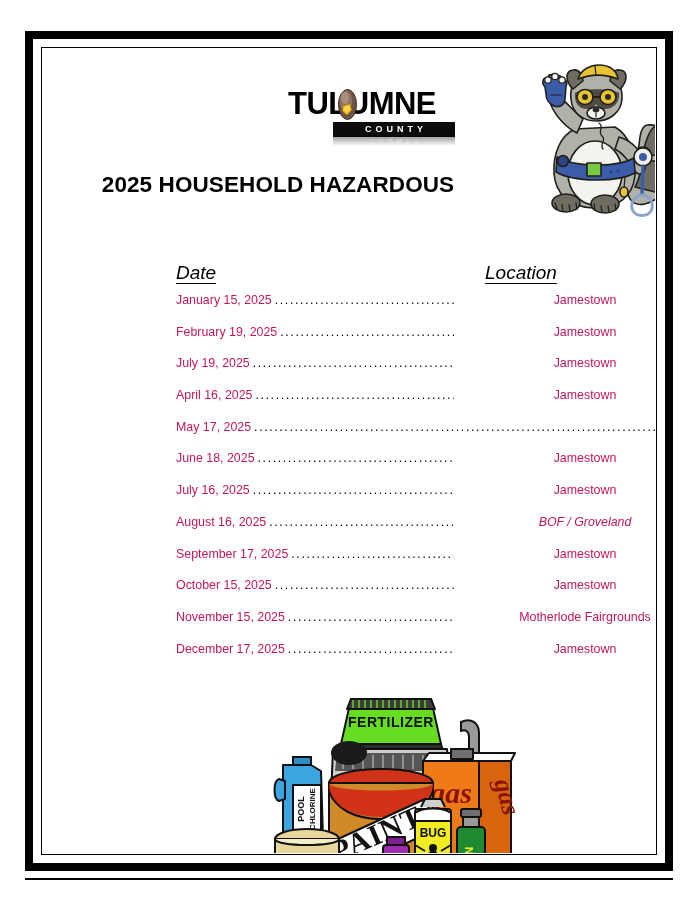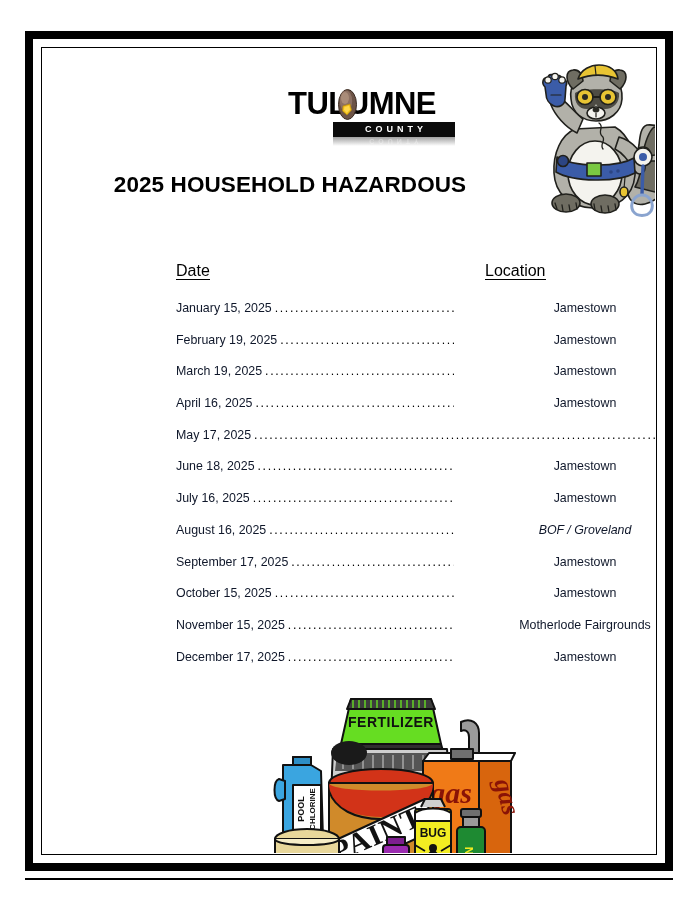--- a/index.html
+++ b/index.html
@@ -138,60 +138,61 @@
     position: absolute;
     left: 478px;
     top: 12px;
     width: 160px;
     height: 160px;
   }
 
   
   #flyer-title {
     position: absolute;
-    left: 12px;
+    left: 0;
     top: 122px;
     width: 470px;
     text-align: center;
     font-family: "Liberation Sans", sans-serif;
     font-weight: bold;
     font-size: 22.5px;
     line-height: 27px;
     letter-spacing: 0.1px;
     color: #000000;
   }
 
   
   #schedule {
     position: absolute;
     left: 133px;
     top: 213px;
     width: 510px;
   }
   .sched-head {
     display: flex;
-    font-size: 16px;
+    font-size: 19px;
     color: #000;
-    margin-bottom: 20px;
+    margin-bottom: 8px;
+    font-style: italic;
   }
   .sched-head .h-date {
     width: 309px;
     flex: none;
   }
   .sched-head .h-date span,
   .sched-head .h-loc span {
     border-bottom: 1px solid #000;
     padding-bottom: 0px;
   }
   .sched-row {
     display: flex;
     align-items: baseline;
     height: 31.7px;
     font-size: 12.4px;
-    color: #0f172a;
+    color: #be185d;
     white-space: nowrap;
   }
   .sched-row .r-date {
     flex: none;
     padding-right: 3px;
   }
   .sched-row .r-leader {
     flex: 1 1 auto;
     overflow: hidden;
     position: relative;
@@ -344,21 +345,21 @@
               <div class="r-date">January 15, 2025</div>
               <div class="r-leader"></div>
               <div class="r-loc"><span>Jamestown</span></div>
             </div>
             <div class="sched-row">
               <div class="r-date">February 19, 2025</div>
               <div class="r-leader"></div>
               <div class="r-loc"><span>Jamestown</span></div>
             </div>
             <div class="sched-row">
-              <div class="r-date">March 19, 2025</div>
+              <div class="r-date">July 19, 2025</div>
               <div class="r-leader"></div>
               <div class="r-loc"><span>Jamestown</span></div>
             </div>
             <div class="sched-row">
               <div class="r-date">April 16, 2025</div>
               <div class="r-leader"></div>
               <div class="r-loc"><span>Jamestown</span></div>
             </div>
             <div class="sched-row is-italic">
               <div class="r-date">May 17, 2025</div>

